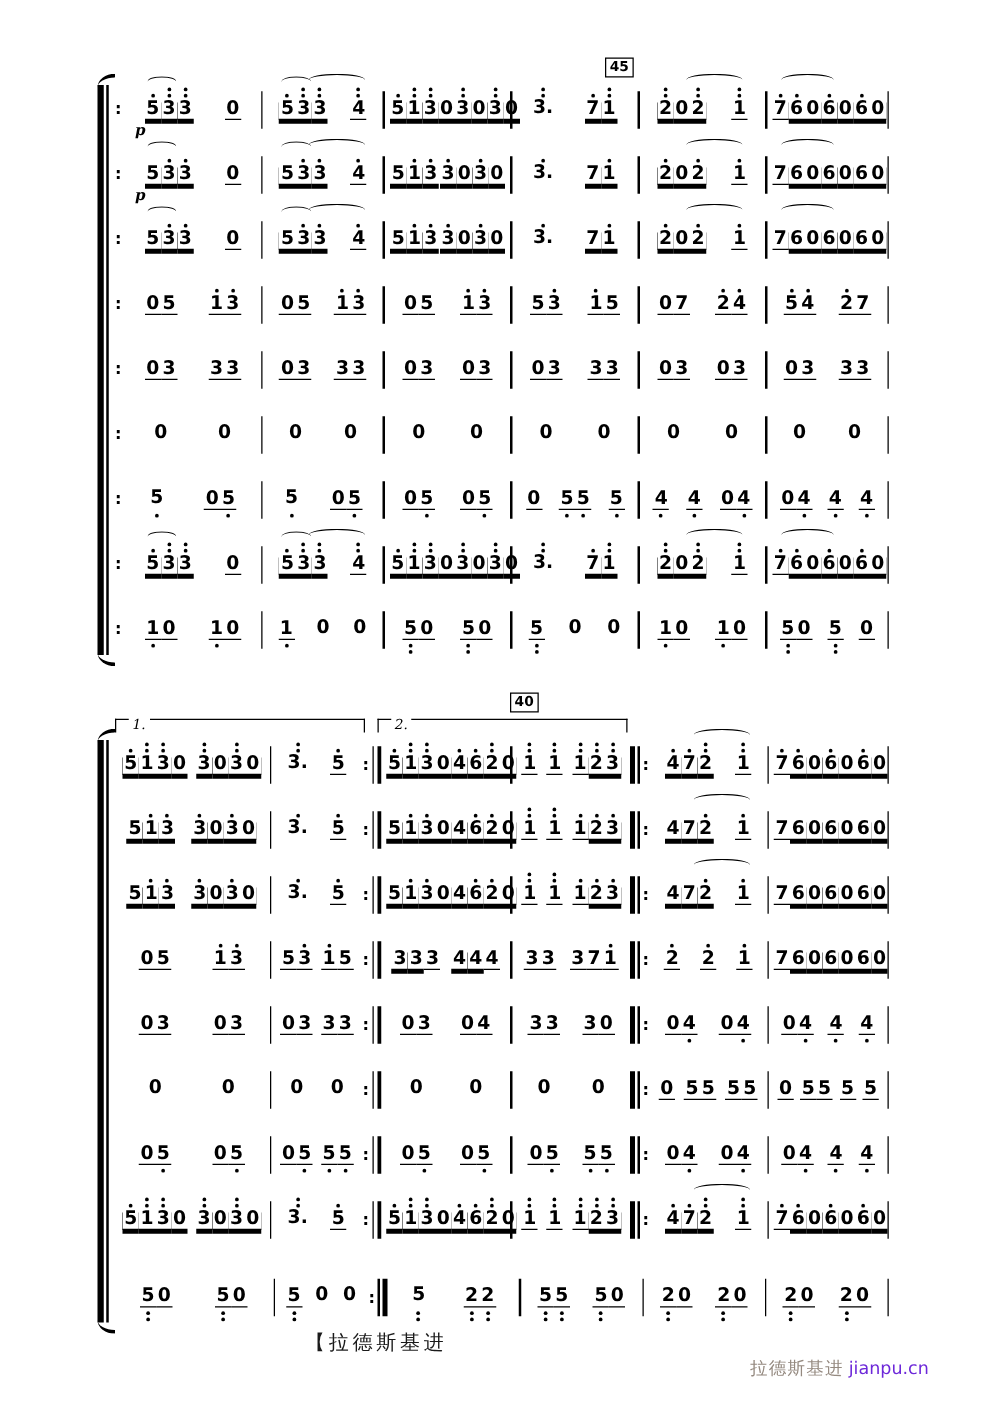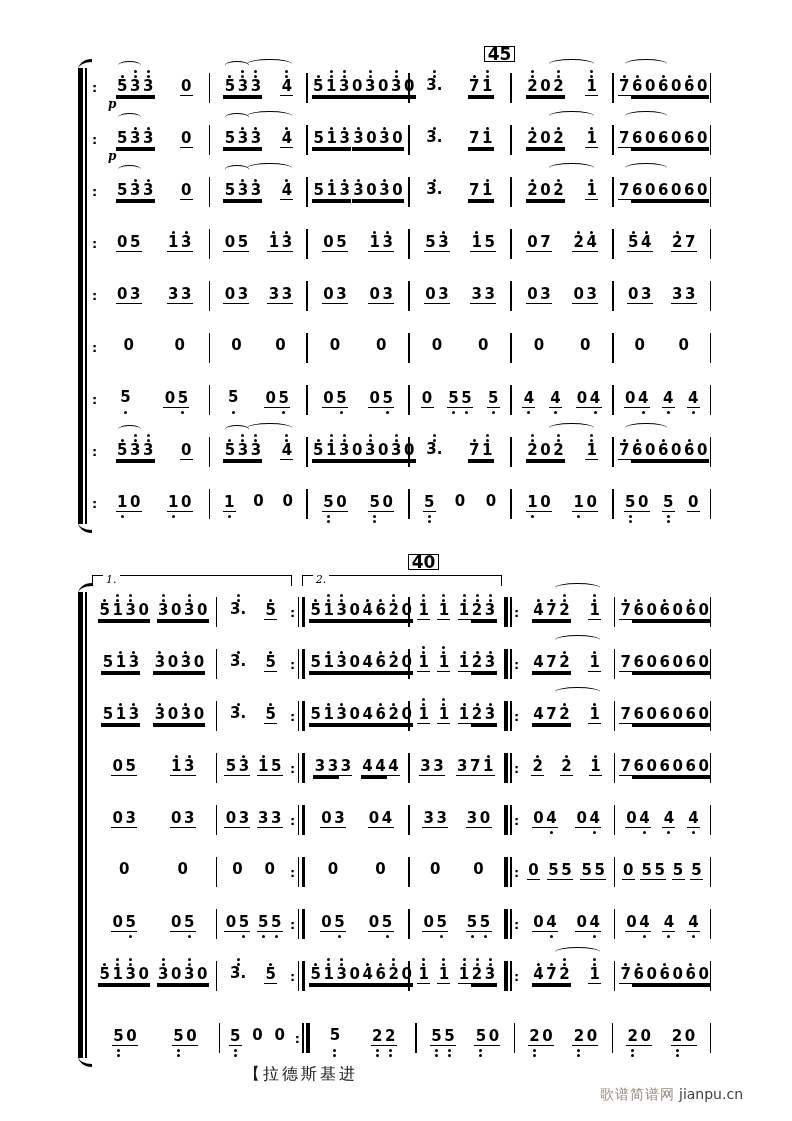--- a/index.html
+++ b/index.html
@@ -9,21 +9,21 @@
   .system.s1{top:62px;}
   .system.s2{top:566px;}
   .sysbarA{position:absolute;left:0;top:6px;bottom:6px;width:4.5px;background:#000;}
   .sysbarB{position:absolute;left:7px;top:6px;bottom:6px;width:1.5px;background:#000;}
   .with-volta .sysbarA,.with-volta .sysbarB{top:26px;}
   .hookT,.hookB{position:absolute;left:0;width:14px;height:11px;}
   .hookT{top:-3px;border-top:3px solid #000;border-top-left-radius:14px 11px;}
   .hookB{bottom:-3px;border-bottom:3px solid #000;border-bottom-left-radius:14px 11px;}
   .with-volta .hookT{top:17px;}
   .mbox{position:absolute;border:1.4px solid #000;background:#fff;font-weight:bold;
-        font-size:17px;line-height:14px;padding:0 3px;z-index:5;}
+        font-size:11px;line-height:14px;padding:0 3px;z-index:5;}
   .staves{margin-left:14px;}
   .voltarow{display:flex;height:20px;align-items:flex-start;margin-right:2px;}
   .volta{height:10px;margin-top:9px;position:relative;margin-right:10px;}
   .volta.has{border-top:1.3px solid #000;border-left:1.3px solid #000;}
   .volta.closed{border-right:1.3px solid #000;}
   .vlabel{position:absolute;top:-3px;left:10px;font-family:"DejaVu Serif",serif;
           font-style:italic;font-size:11px;background:#fff;padding:0 3px;}
   .line{height:52px;display:flex;align-items:center;position:relative;}
   .line.gap{margin-top:10px;}
   .startcolon{font-weight:700;font-size:13px;margin-right:3px;line-height:12px;}
@@ -46,21 +46,21 @@
   .num{font-weight:700;font-size:15px;line-height:15px;text-align:center;width:100%;
        padding-bottom:3px;}
   .num.u1,.num.u2{border-bottom:1.5px solid #000;padding-bottom:1.5px;}
   .num.u2{box-shadow:0 3px 0 #000;}
   .dyn{position:absolute;left:16px;top:35px;font-family:"DejaVu Serif",serif;
        font-style:italic;font-weight:bold;font-size:12px;}
   .footer{position:absolute;top:1064px;left:244px;font-family:"DejaVu Serif",serif;
           font-size:16px;letter-spacing:3px;color:#1a1a1a;}
   .watermark{position:absolute;top:1086px;left:600px;font-size:14px;color:#958a80;
              letter-spacing:1px;}
-  .wm-domain{color:#404040;margin-left:4px;letter-spacing:0;}
+  .wm-domain{color:#6d28d9;margin-left:4px;letter-spacing:0;}
 </style>
 </head>
 <body>
 
 <div class="page">
 
   <div class="system s1">
     <span class="sysbarA"></span>
     <span class="sysbarB"></span>
     <span class="hookT"></span>
@@ -4109,16 +4109,16 @@
           <span class="barwrap">
             <span class="bthin"></span>
           </span>
         </div>
       </div>
   </div>
 
   <div class="footer">【拉德斯基进</div>
 
   <div class="watermark">
-    <span>歌谱简谱网</span><span class="wm-domain">jianpu.cn</span>
+    <span>拉德斯基进</span><span class="wm-domain">jianpu.cn</span>
   </div>
 
 </div>
 
 </body></html>

